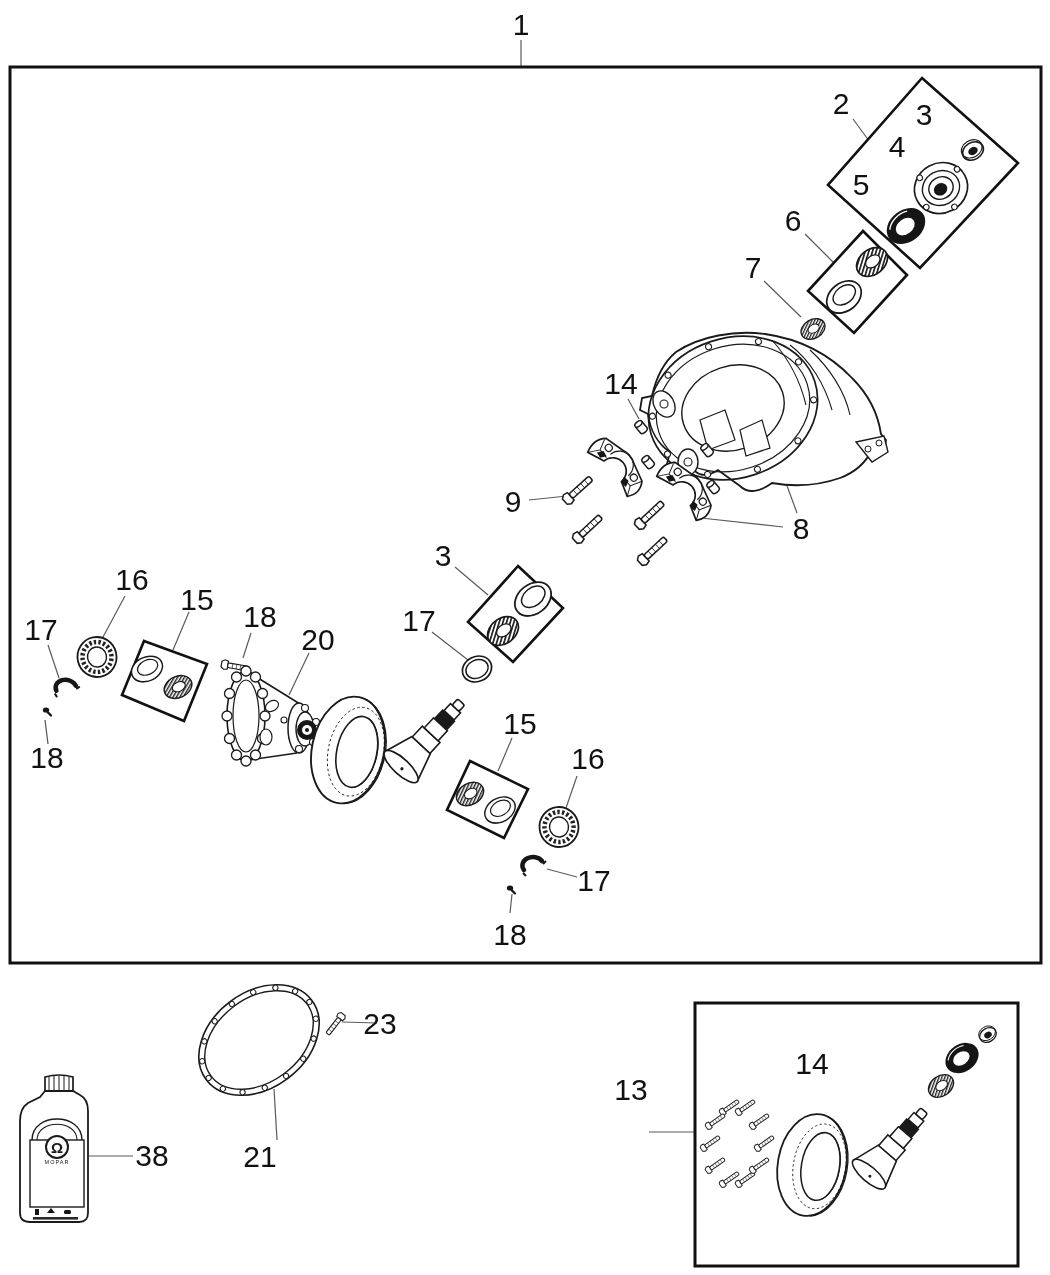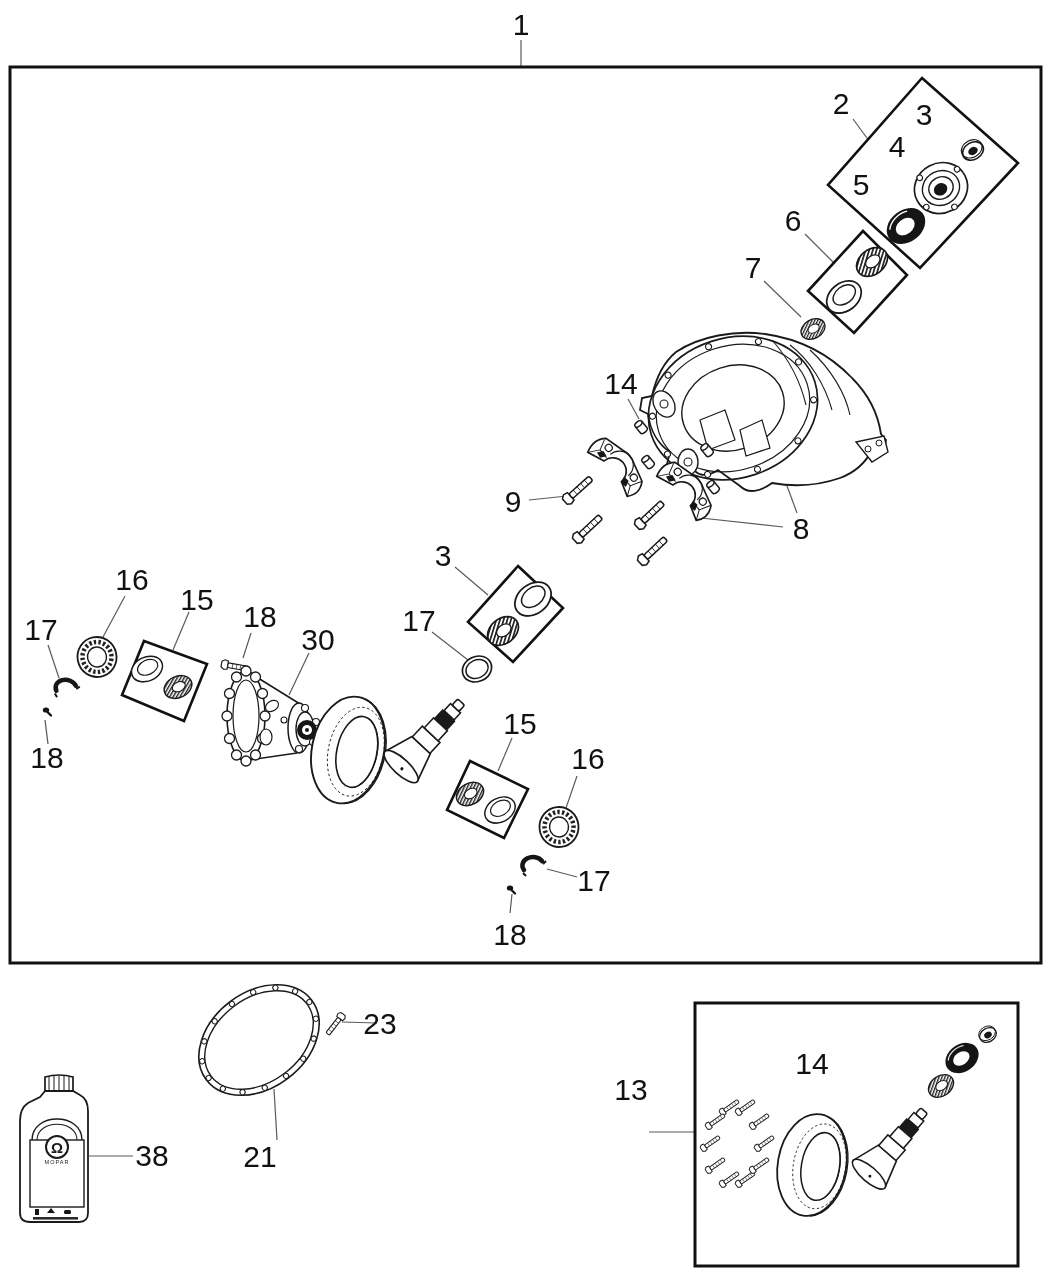--- a/index.html
+++ b/index.html
@@ -311,21 +311,21 @@
 <div class="co" style="left:793px;top:221px">6</div>
 <div class="co" style="left:753px;top:268px">7</div>
 <div class="co" style="left:801px;top:529px">8</div>
 <div class="co" style="left:513px;top:502px">9</div>
 <div class="co" style="left:621px;top:384px">14</div>
 <div class="co" style="left:443px;top:556px">3</div>
 <div class="co" style="left:419px;top:621px">17</div>
 <div class="co" style="left:132px;top:580px">16</div>
 <div class="co" style="left:197px;top:600px">15</div>
 <div class="co" style="left:260px;top:617px">18</div>
-<div class="co" style="left:318px;top:640px">30</div>
+<div class="co" style="left:318px;top:640px">20</div>
 <div class="co" style="left:41px;top:630px">17</div>
 <div class="co" style="left:47px;top:758px">18</div>
 <div class="co" style="left:520px;top:724px">15</div>
 <div class="co" style="left:588px;top:759px">16</div>
 <div class="co" style="left:594px;top:881px">17</div>
 <div class="co" style="left:510px;top:935px">18</div>
 <div class="co" style="left:380px;top:1024px">23</div>
 <div class="co" style="left:260px;top:1157px">21</div>
 <div class="co" style="left:152px;top:1156px">38</div>
 <div class="co" style="left:631px;top:1090px">13</div>

